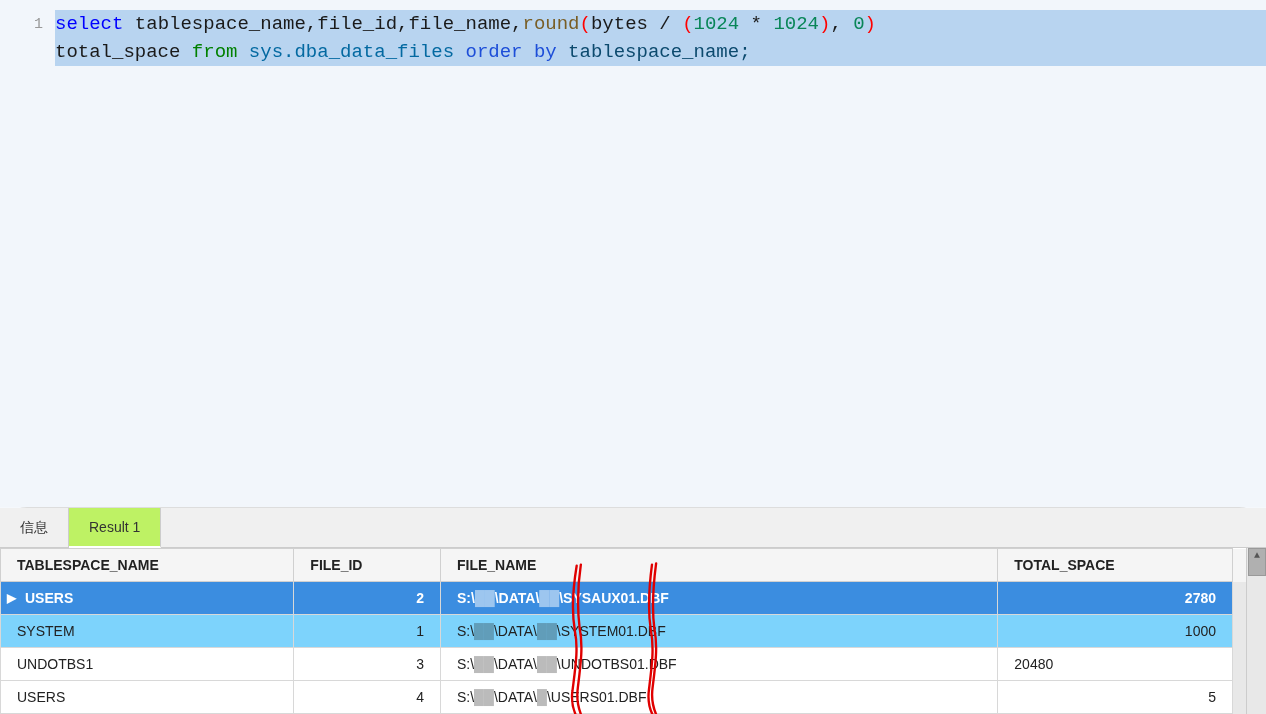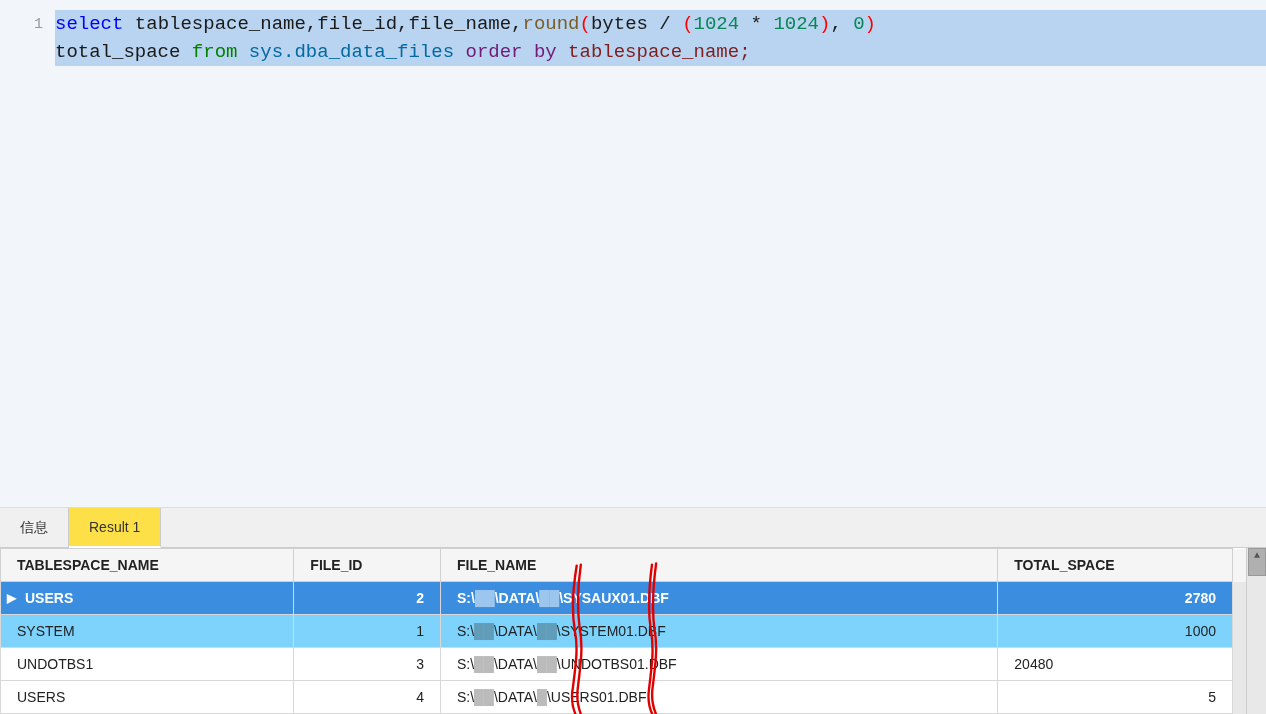--- a/index.html
+++ b/index.html
@@ -64,20 +64,21 @@
 
     .selected-line {
       background-color: #b8d4f0;
     }
 
     
     .bottom-section {
       background: #fff;
       border-top: 1px solid #ddd;
       flex-shrink: 0;
+      border-radius: 27px;
     }
 
     .tabs-bar {
       display: flex;
       background: #f0f0f0;
       border-bottom: 1px solid #ccc;
       padding: 0;
       height: 40px;
       align-items: stretch;
     }
@@ -88,21 +89,21 @@
       align-items: center;
       font-size: 14px;
       color: #333;
       cursor: pointer;
       border-right: 1px solid #ccc;
       background: #f0f0f0;
       font-family: Arial, sans-serif;
     }
 
     .tab.active {
-      background: #fde047;
+      background: #bef264;
       border-bottom: 2px solid #fff;
       margin-bottom: -1px;
     }
 
     
     .results-table-container {
       overflow-x: auto;
       position: relative;
     }
 
@@ -178,21 +179,21 @@
 
       <div class="line-numbers">
         <span class="line-number">1</span>
         <span class="line-number">&nbsp;</span>
       </div>
 
       <div class="code-area">
 
         <span class="sql-line selected-line"><span style="color:#0000ff;">select</span><span style="color:#1a1a1a;"> tablespace_name,file_id,file_name,</span><span style="color:#795e26;">round</span><span style="color:#ff0000;">(</span><span style="color:#1a1a1a;">bytes / </span><span style="color:#ff0000;">(</span><span style="color:#098658;">1024</span><span style="color:#1a1a1a;"> * </span><span style="color:#098658;">1024</span><span style="color:#ff0000;">)</span><span style="color:#1a1a1a;">, </span><span style="color:#098658;">0</span><span style="color:#ff0000;">)</span></span>
 
-        <span class="sql-line selected-line"><span style="color:#1a1a1a;">total_space </span><span style="color:#008000;">from</span><span style="color:#0369a1;"> sys.dba_data_files </span><span style="color:#701a75;">order by</span><span style="color:#7f1d1d;"> tablespace_name;</span></span>
+        <span class="sql-line selected-line"><span style="color:#1a1a1a;">total_space </span><span style="color:#008000;">from</span><span style="color:#0369a1;"> sys.dba_data_files </span><span style="color:#1d4ed8;">order by</span><span style="color:#0c4a6e;"> tablespace_name;</span></span>
       </div>
     </div>
 
     <svg class="annotation-overlay" viewBox="0 0 1266 420" xmlns="http://www.w3.org/2000/svg">
       
     </svg>
   </div>
 
   <div class="bottom-section">
 

